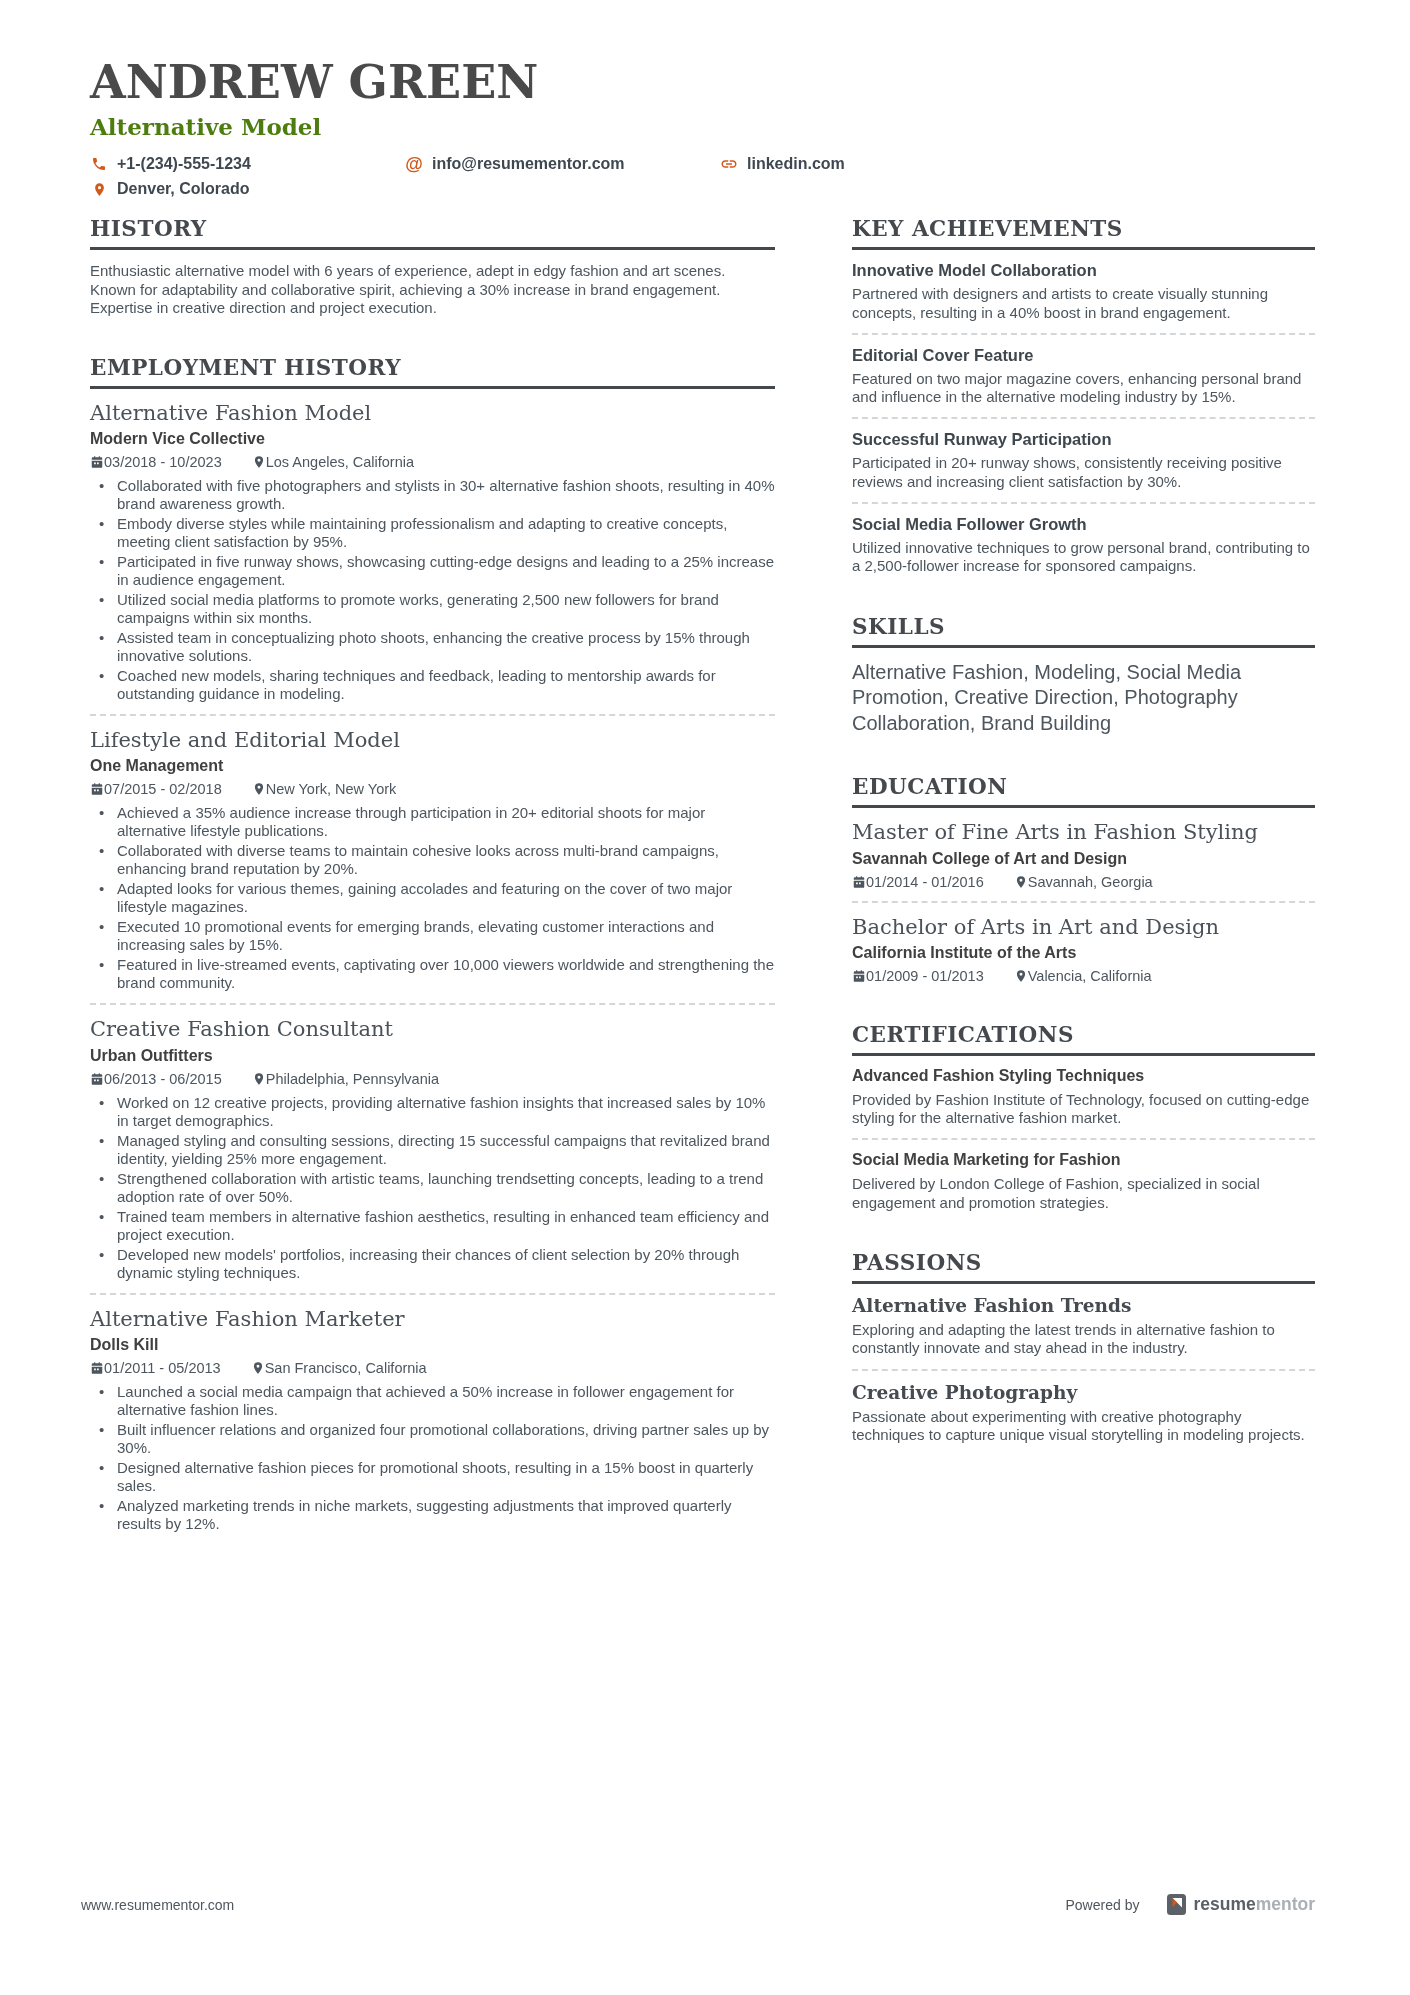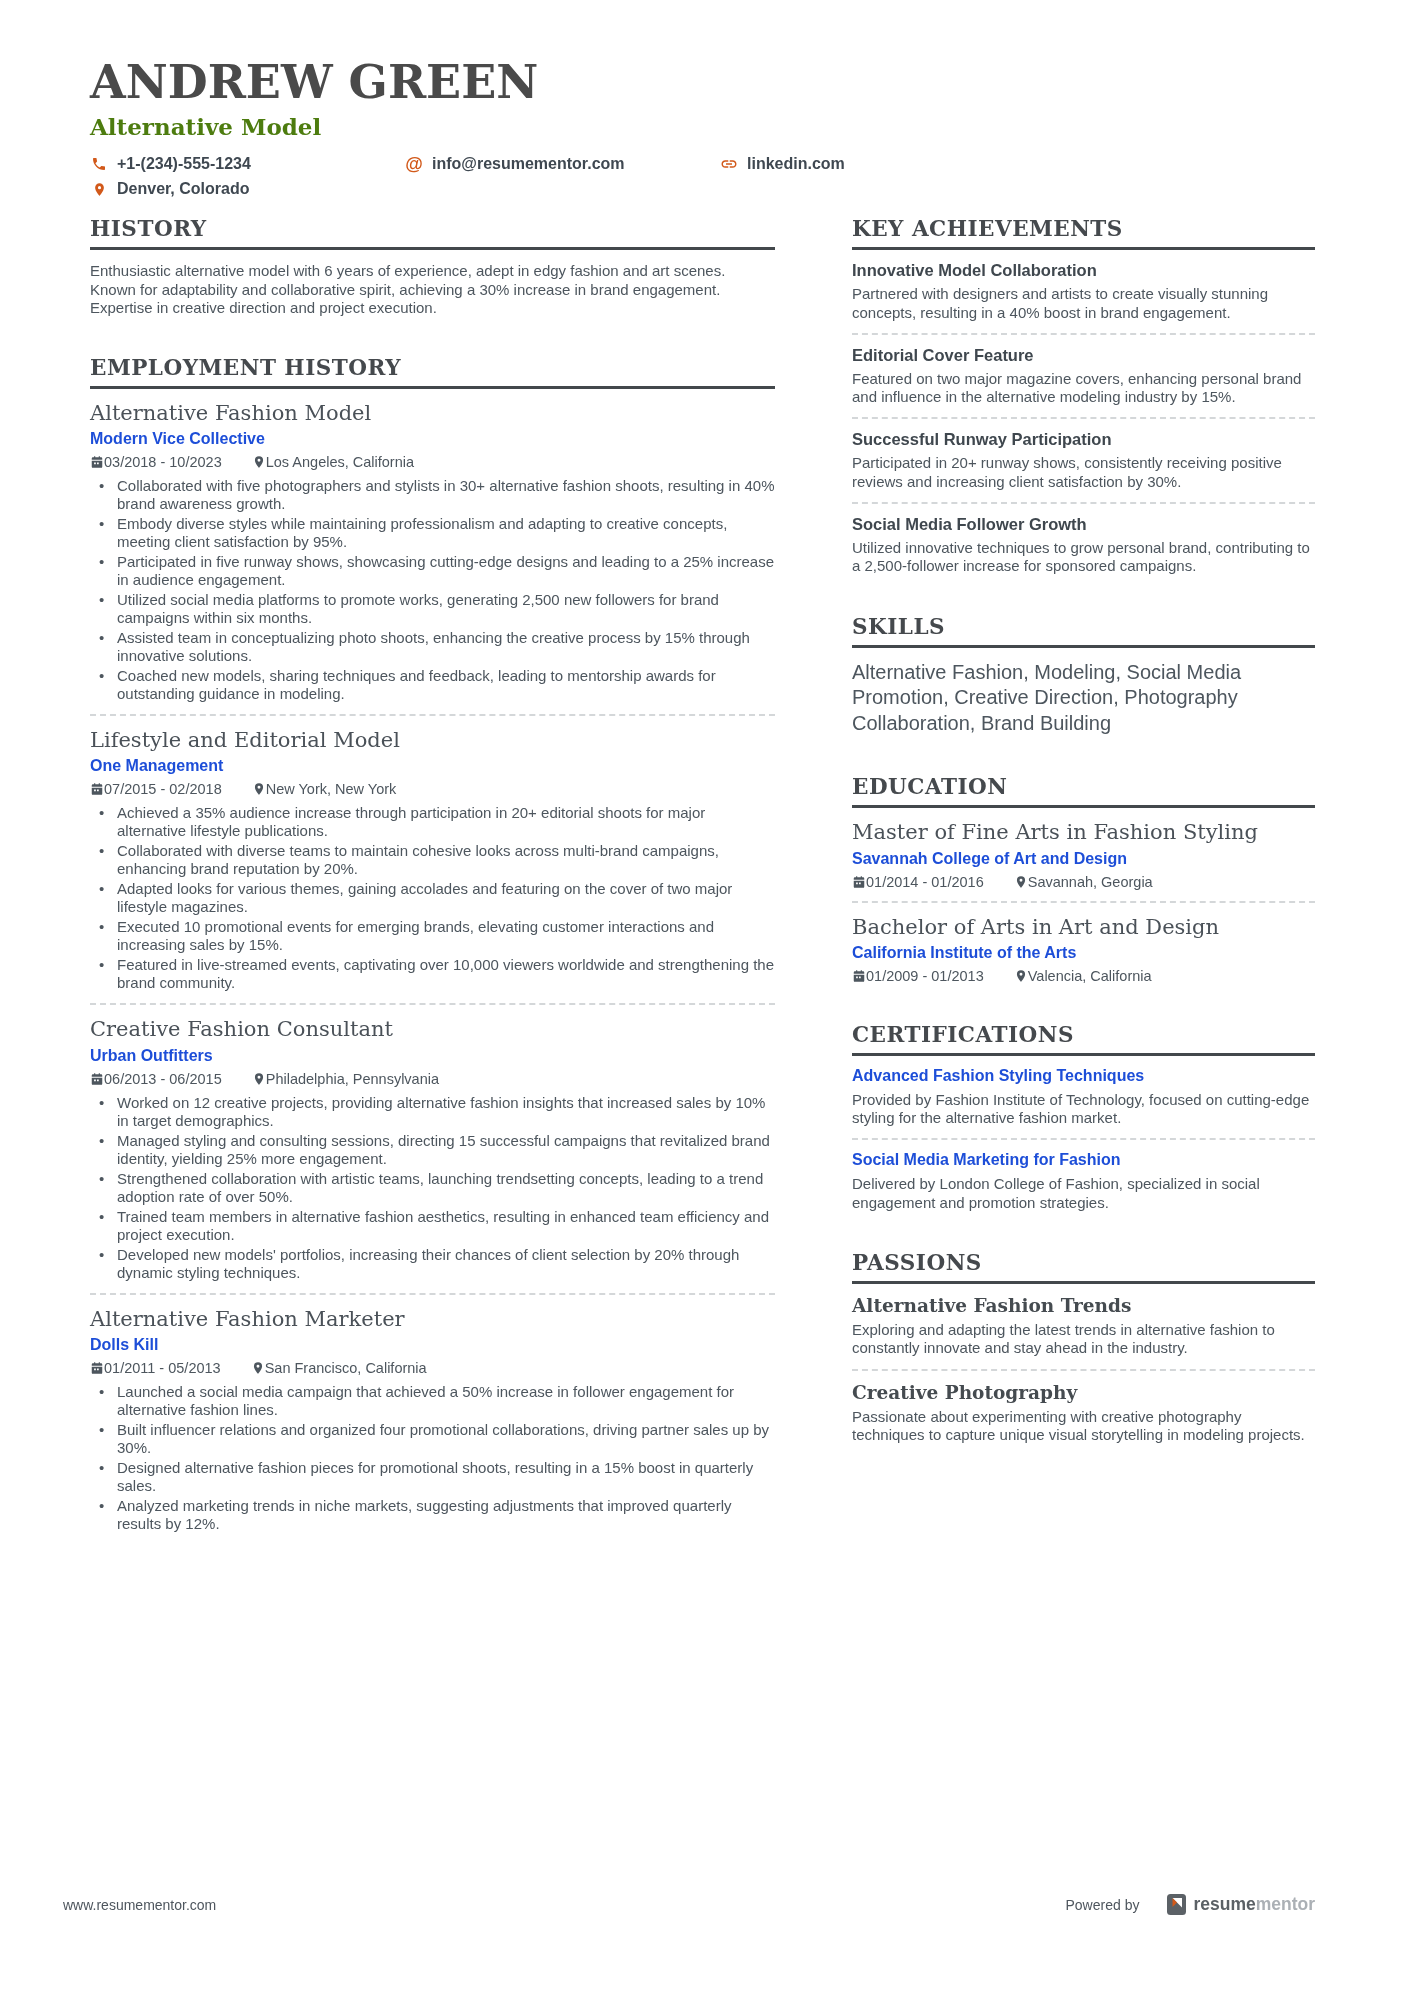--- a/index.html
+++ b/index.html
@@ -41,40 +41,40 @@
     color:#45494d; margin:0 0 10px 0; padding-bottom:6px;
     border-bottom:3px solid #43484c;
   }
   
   .summary-text { font-size:15px; line-height:1.22; margin:12px 0 0 0; }
   .job-title, .degree {
     font-family:"DejaVu Serif","Liberation Serif",serif;
     font-weight:400; font-size:21px; line-height:1.15;
     color:#4a5158; margin:12px 0 5px 0;
   }
-  .company, .school, .cert-title { color:#1d4ed8; font-weight:700; font-size:16px; margin:0 0 6px 0; }
+  .company, .school, .cert-title { color:#404040; font-weight:700; font-size:16px; margin:0 0 6px 0; }
   .meta { display:flex; gap:30px; align-items:center; font-size:14.5px; color:#4d565e; margin:0 0 7px 0; }
   .meta-item { display:flex; gap:0; align-items:center; }
   .micon { color:#4d565e; display:inline-flex; }
   ul.bullets { list-style:none; margin:2px 0 0 0; padding:0; }
   ul.bullets li { position:relative; padding-left:27px; font-size:15px; line-height:1.2; margin:0 0 2px 0; }
   ul.bullets li::before { content:"•"; position:absolute; left:9px; top:0; color:#4d565e; }
   .dash { border:none; border-top:2px dashed #d4d7d9; margin:11px 0 0 0; }
   
   .item { margin-top:11px; }
   .item-title { font-weight:700; font-size:16.5px; color:#3f474e; margin:0 0 5px 0; }
   .item-text { font-size:15px; line-height:1.22; margin:0; }
   .skills-text { font-size:20px; line-height:1.28; margin:12px 0 0 0; }
   .passion-title {
     font-family:"DejaVu Serif","Liberation Serif",serif;
     font-weight:700; font-size:18.5px; color:#454b50; margin:0 0 5px 0;
   }
   
   .footer {
-    position:absolute; left:63px; right:95px; bottom:80px;
+    position:absolute; left:81px; right:95px; bottom:80px;
     display:flex; justify-content:space-between; align-items:center;
     font-size:14px; color:#4e565e;
   }
   .powered { display:flex; align-items:center; gap:28px; }
   .logo { display:flex; align-items:center; gap:7px; font-size:17.5px; }
   .logo-bold  { font-weight:700; color:#5b6166; }
   .logo-light { font-weight:700; color:#abb0b5; }
 </style>
 </head>
 <body>

